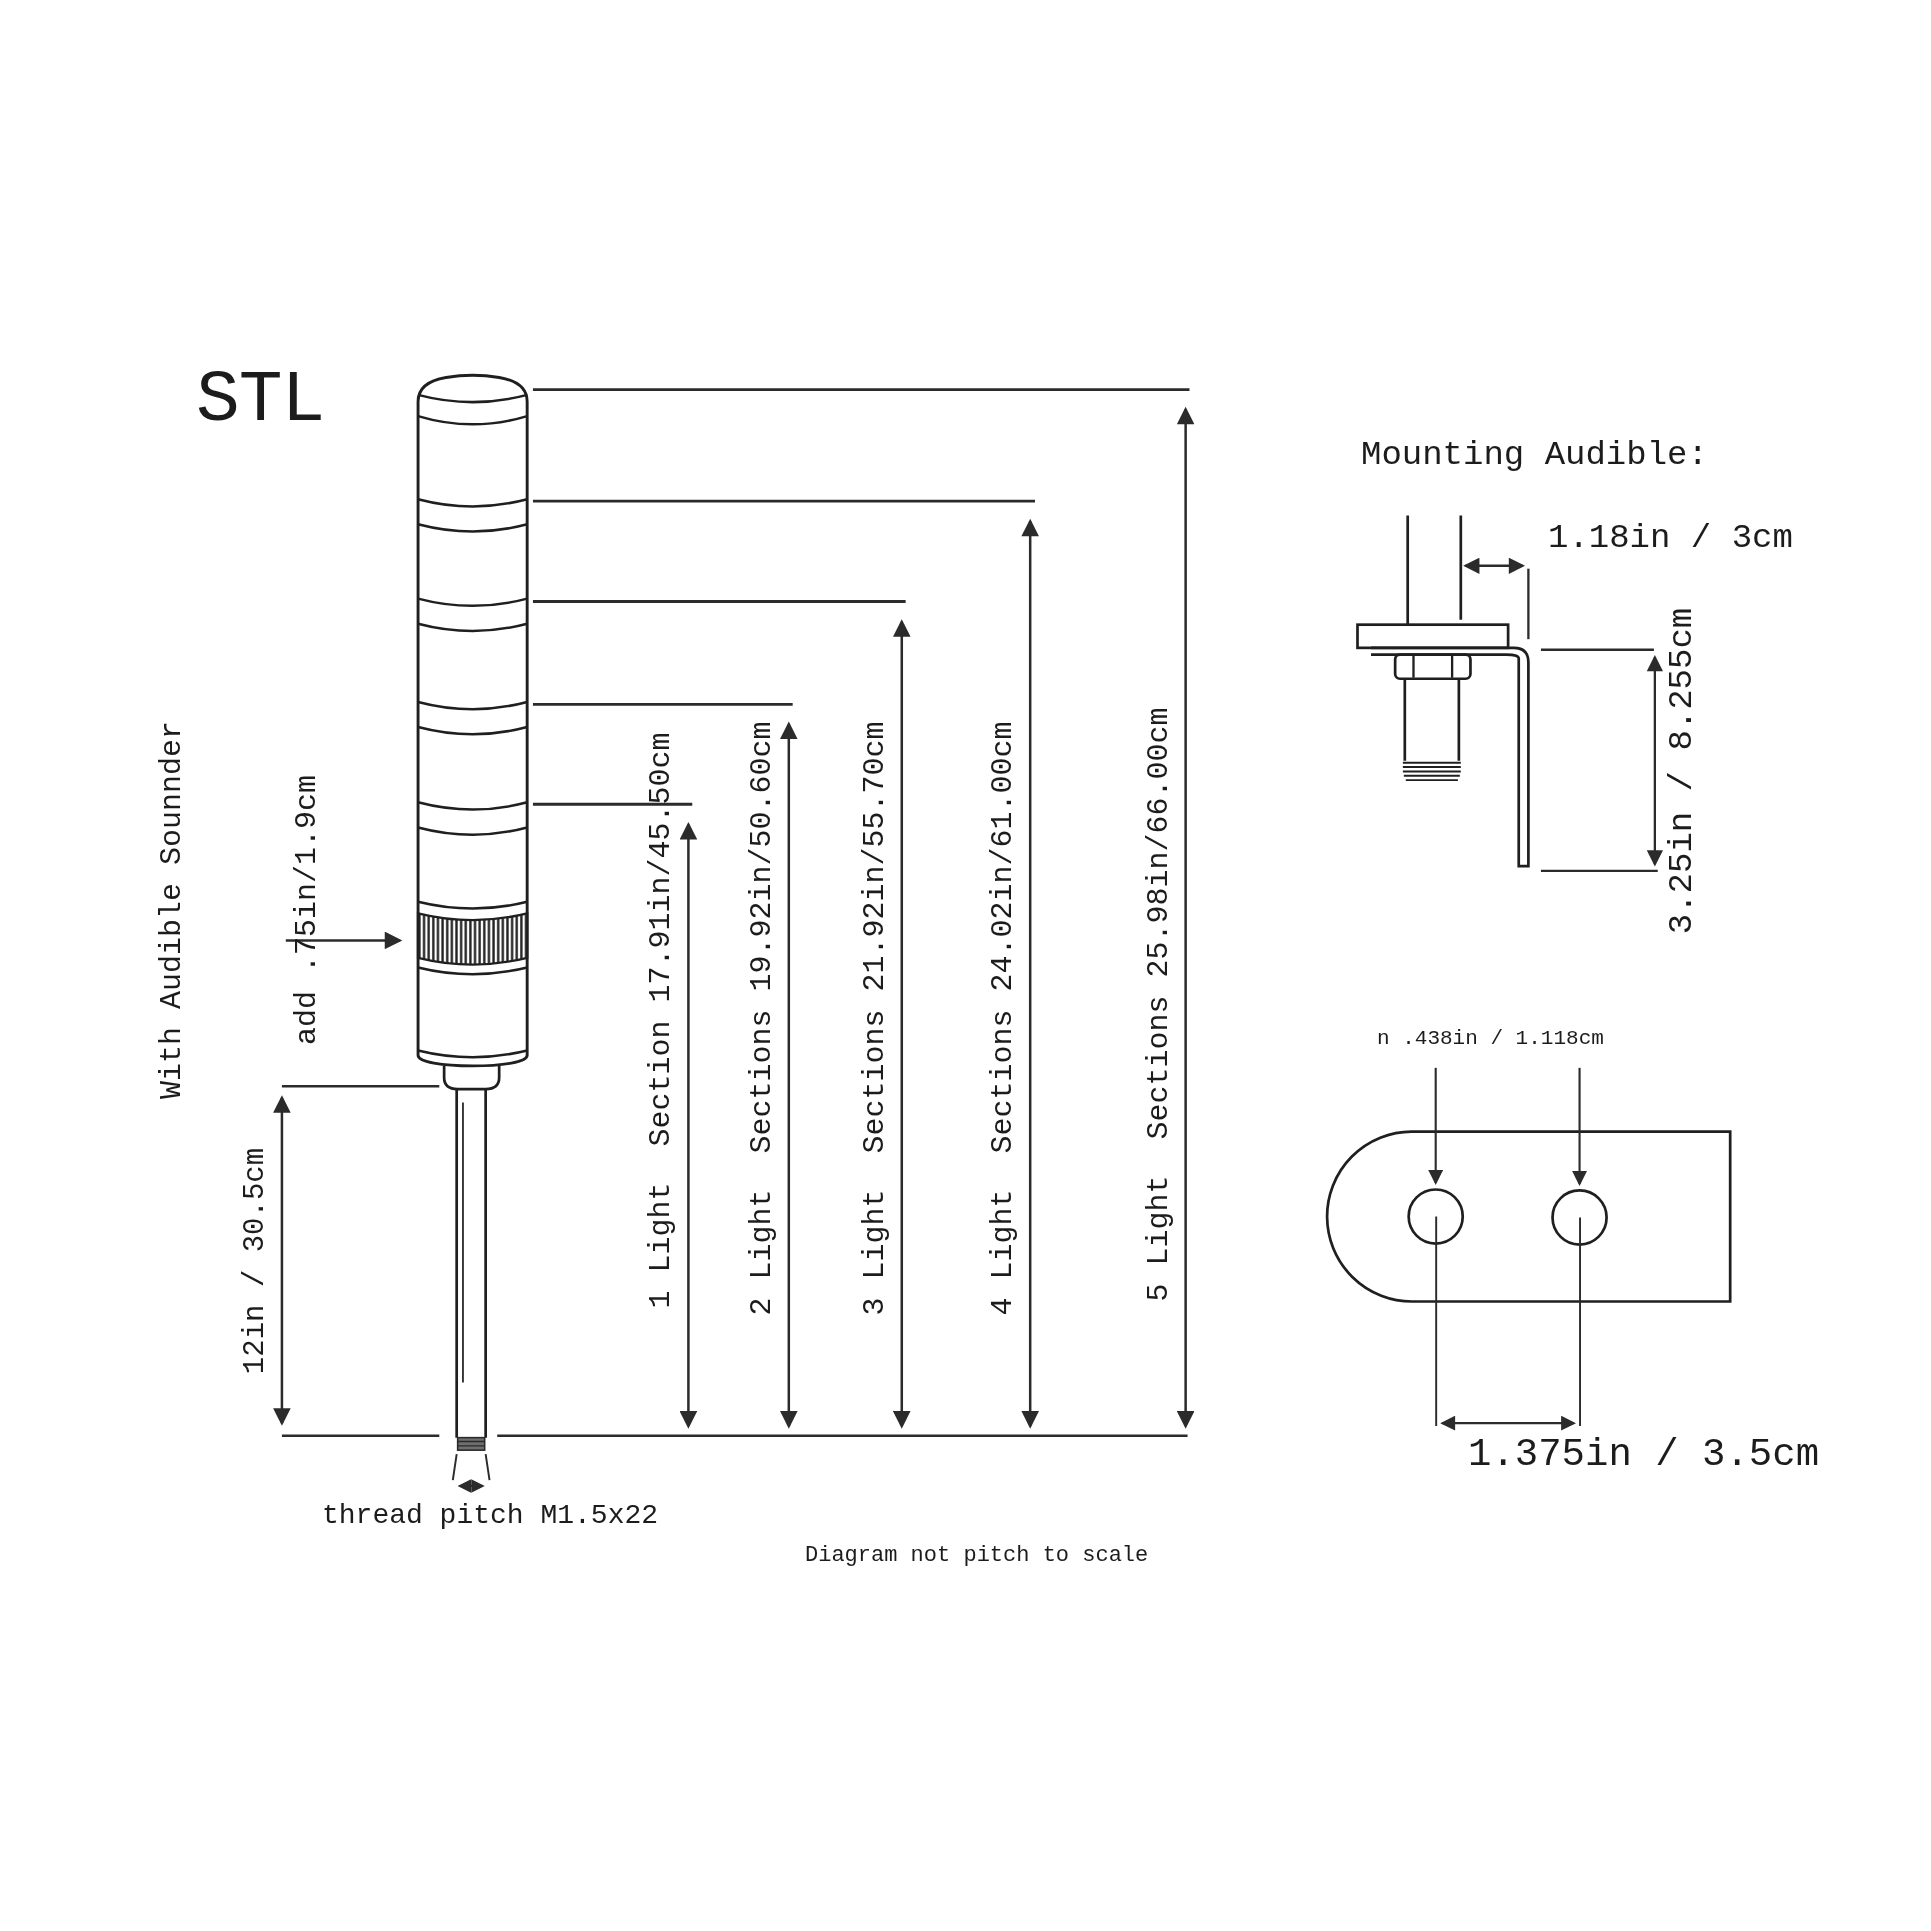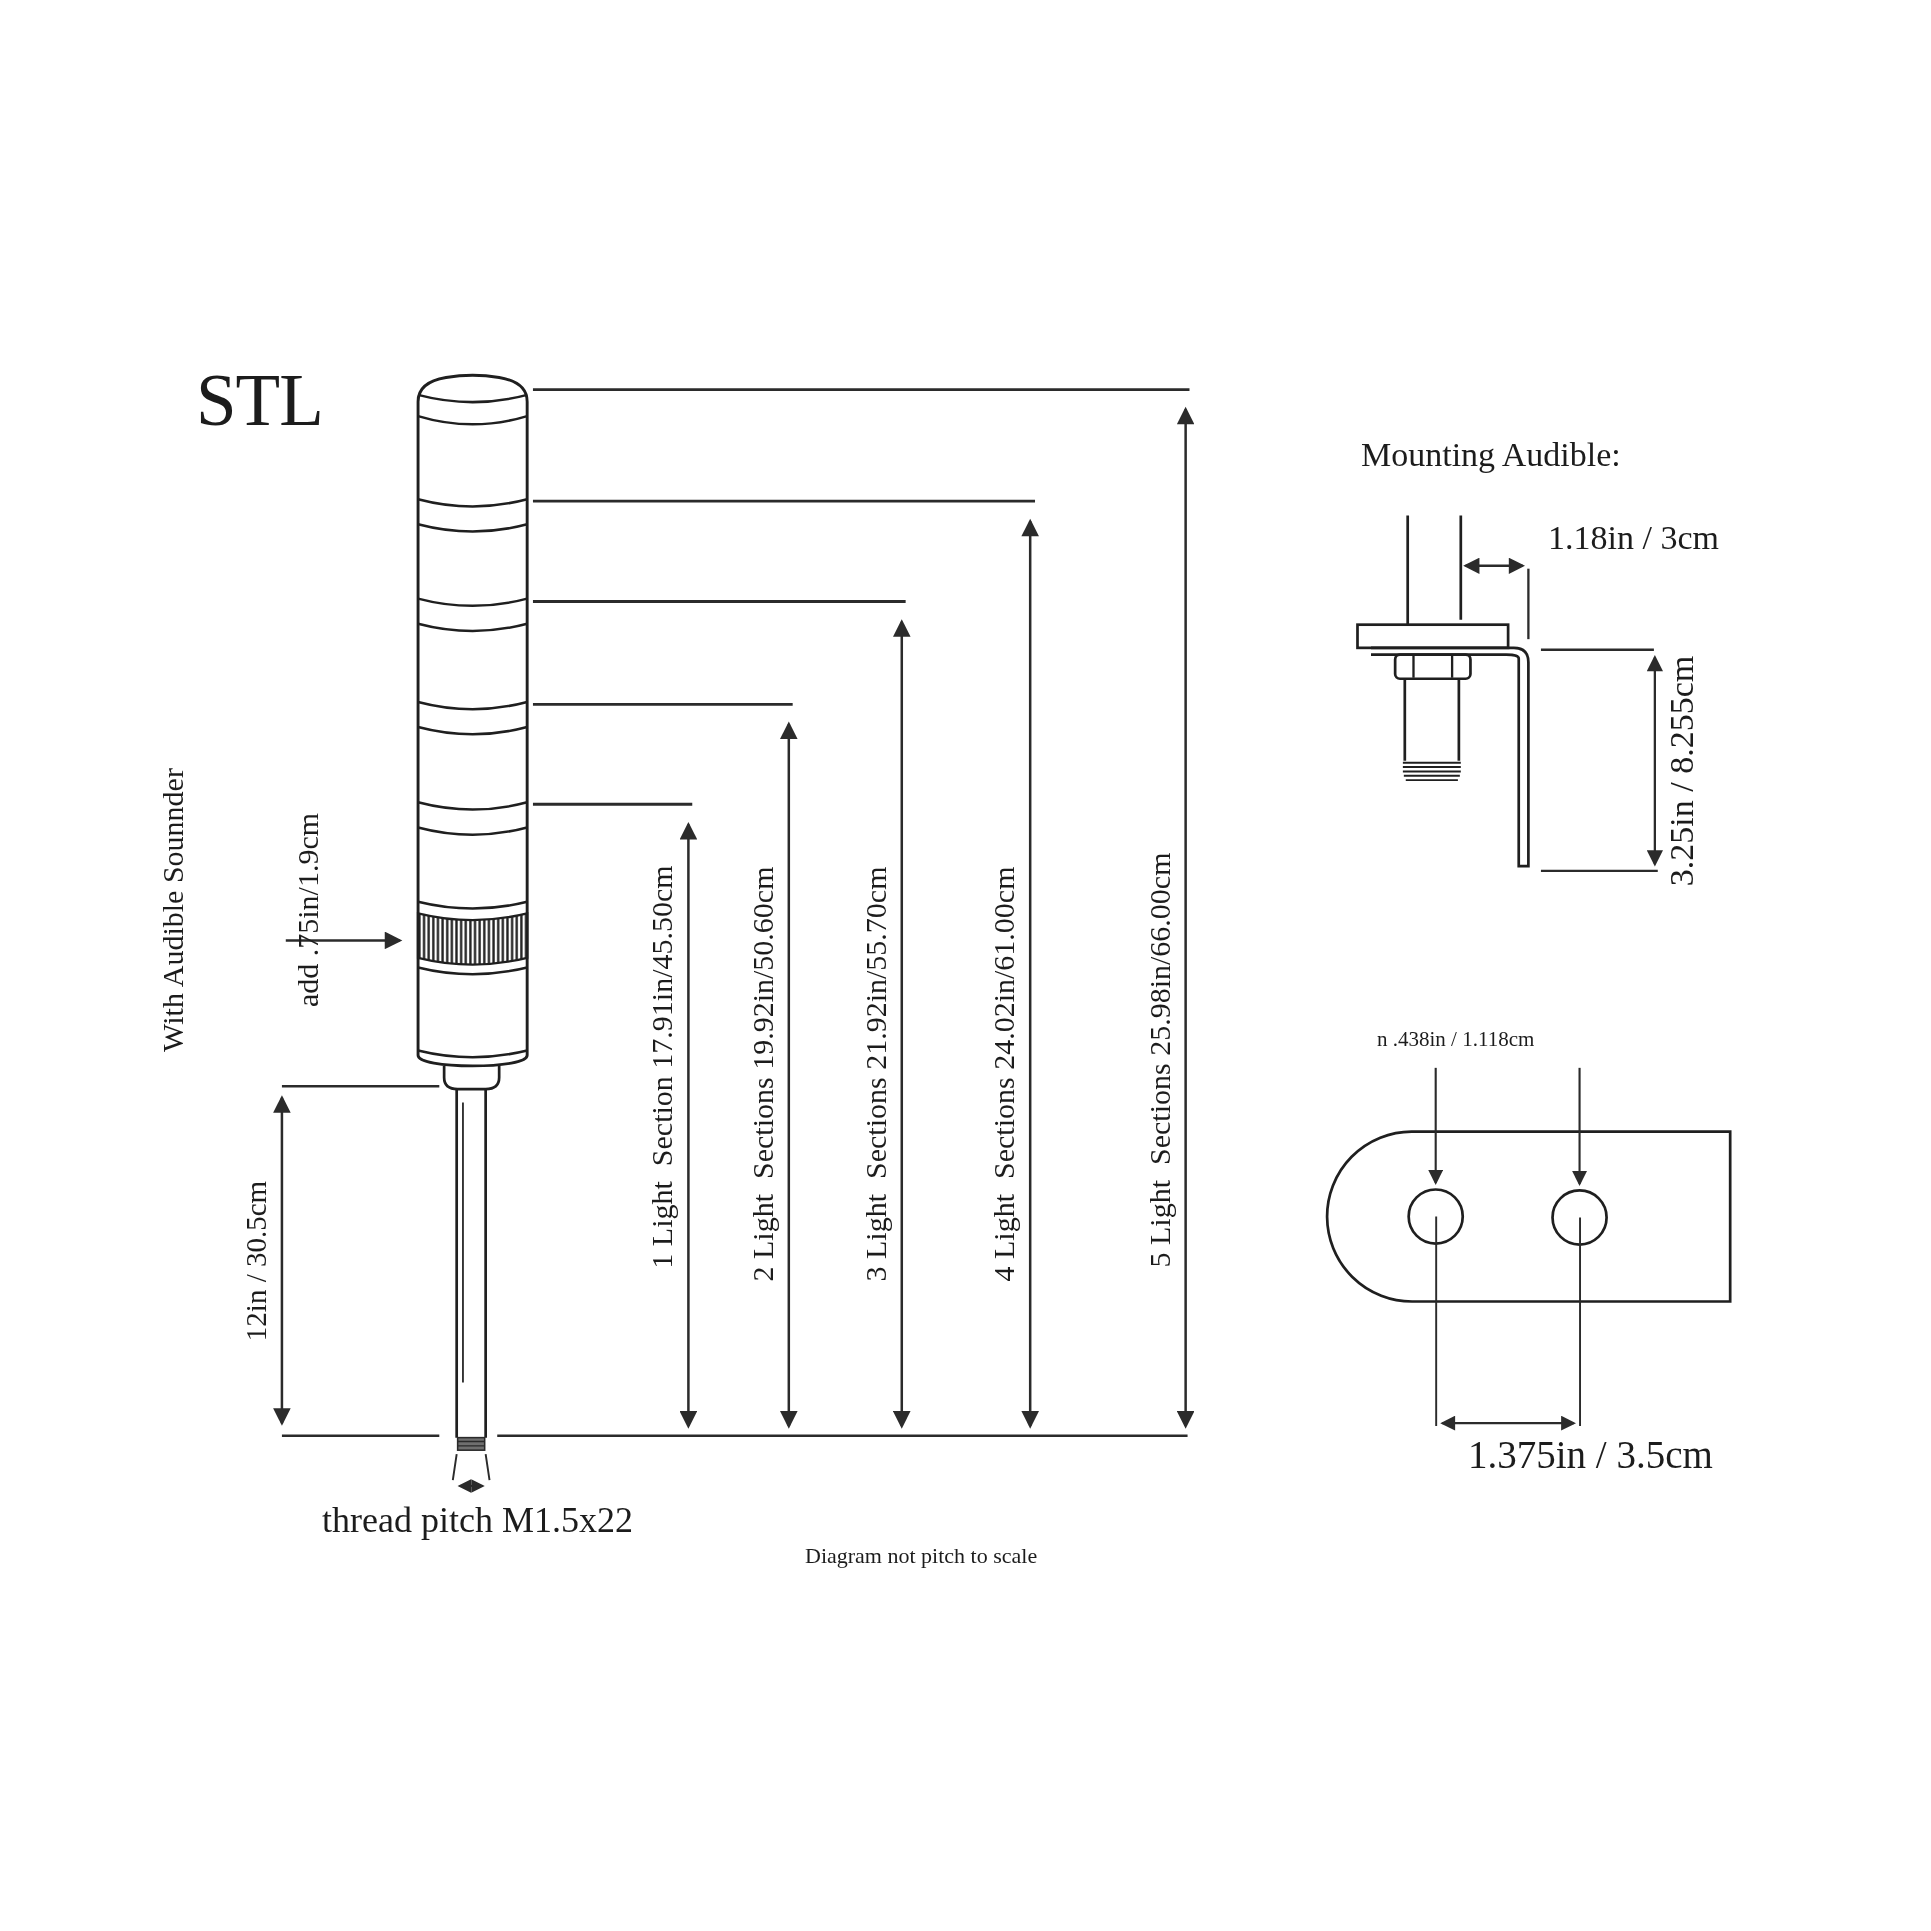--- a/index.html
+++ b/index.html
@@ -1,18 +1,18 @@
 <!DOCTYPE html>
 <html><head>
 <meta charset="utf-8">
 <style>
   html,body{margin:0;padding:0;background:#ffffff;}
   #canvas{
     position:relative;width:1931px;height:1931px;background:#ffffff;
-    font-family:Liberation Serif, serif;color:#1c1c1c;overflow:hidden;
+    font-family:Liberation Mono, monospace;color:#1c1c1c;overflow:hidden;
   }
   #linework{position:absolute;left:0;top:0;width:1931px;height:1931px;}
   .lbl{position:absolute;white-space:pre;line-height:1.25;color:#1c1c1c;}
   .rot{transform:translate(-50%,-50%) rotate(-90deg);text-align:center;}
 </style>
 </head>
 <body>
 
 <div id="canvas">
 
@@ -102,21 +102,21 @@
   </div>
 
   <div class="lbl rot" style="left:256px;top:1261px;font-size:29px">12in / 30.5cm</div>
 
   <div class="lbl rot" style="left:662px;top:1067px;width:483px;font-size:30px">1 Light  Section 17.91in/45.50cm</div>
   <div class="lbl rot" style="left:763px;top:1074px;width:483px;font-size:30px">2 Light  Sections 19.92in/50.60cm</div>
   <div class="lbl rot" style="left:876px;top:1074px;width:483px;font-size:30px">3 Light  Sections 21.92in/55.70cm</div>
   <div class="lbl rot" style="left:1004px;top:1074px;width:483px;font-size:30px">4 Light  Sections 24.02in/61.00cm</div>
   <div class="lbl rot" style="left:1160px;top:1060px;width:483px;font-size:30px">5 Light  Sections 25.98in/66.00cm</div>
 
-  <div class="lbl" style="left:322px;top:1498px;font-size:36px">thread pitch M1.5x22</div>
+  <div class="lbl" style="left:322px;top:1498px;font-size:28px">thread pitch M1.5x22</div>
 
   <div class="lbl" style="left:805px;top:1542px;font-size:22px">Diagram not pitch to scale</div>
 
   <div class="lbl" style="left:1361px;top:434px;font-size:34px">Mounting Audible:</div>
   <div class="lbl" style="left:1548px;top:517px;font-size:34px">1.18in / 3cm</div>
   <div class="lbl rot" style="left:1682px;top:771px;font-size:34px">3.25in / 8.255cm</div>
 
   <div class="lbl" style="left:1377px;top:1026px;font-size:21px">n .438in / 1.118cm</div>
   <div class="lbl" style="left:1468px;top:1431px;font-size:39px">1.375in / 3.5cm</div>
 

